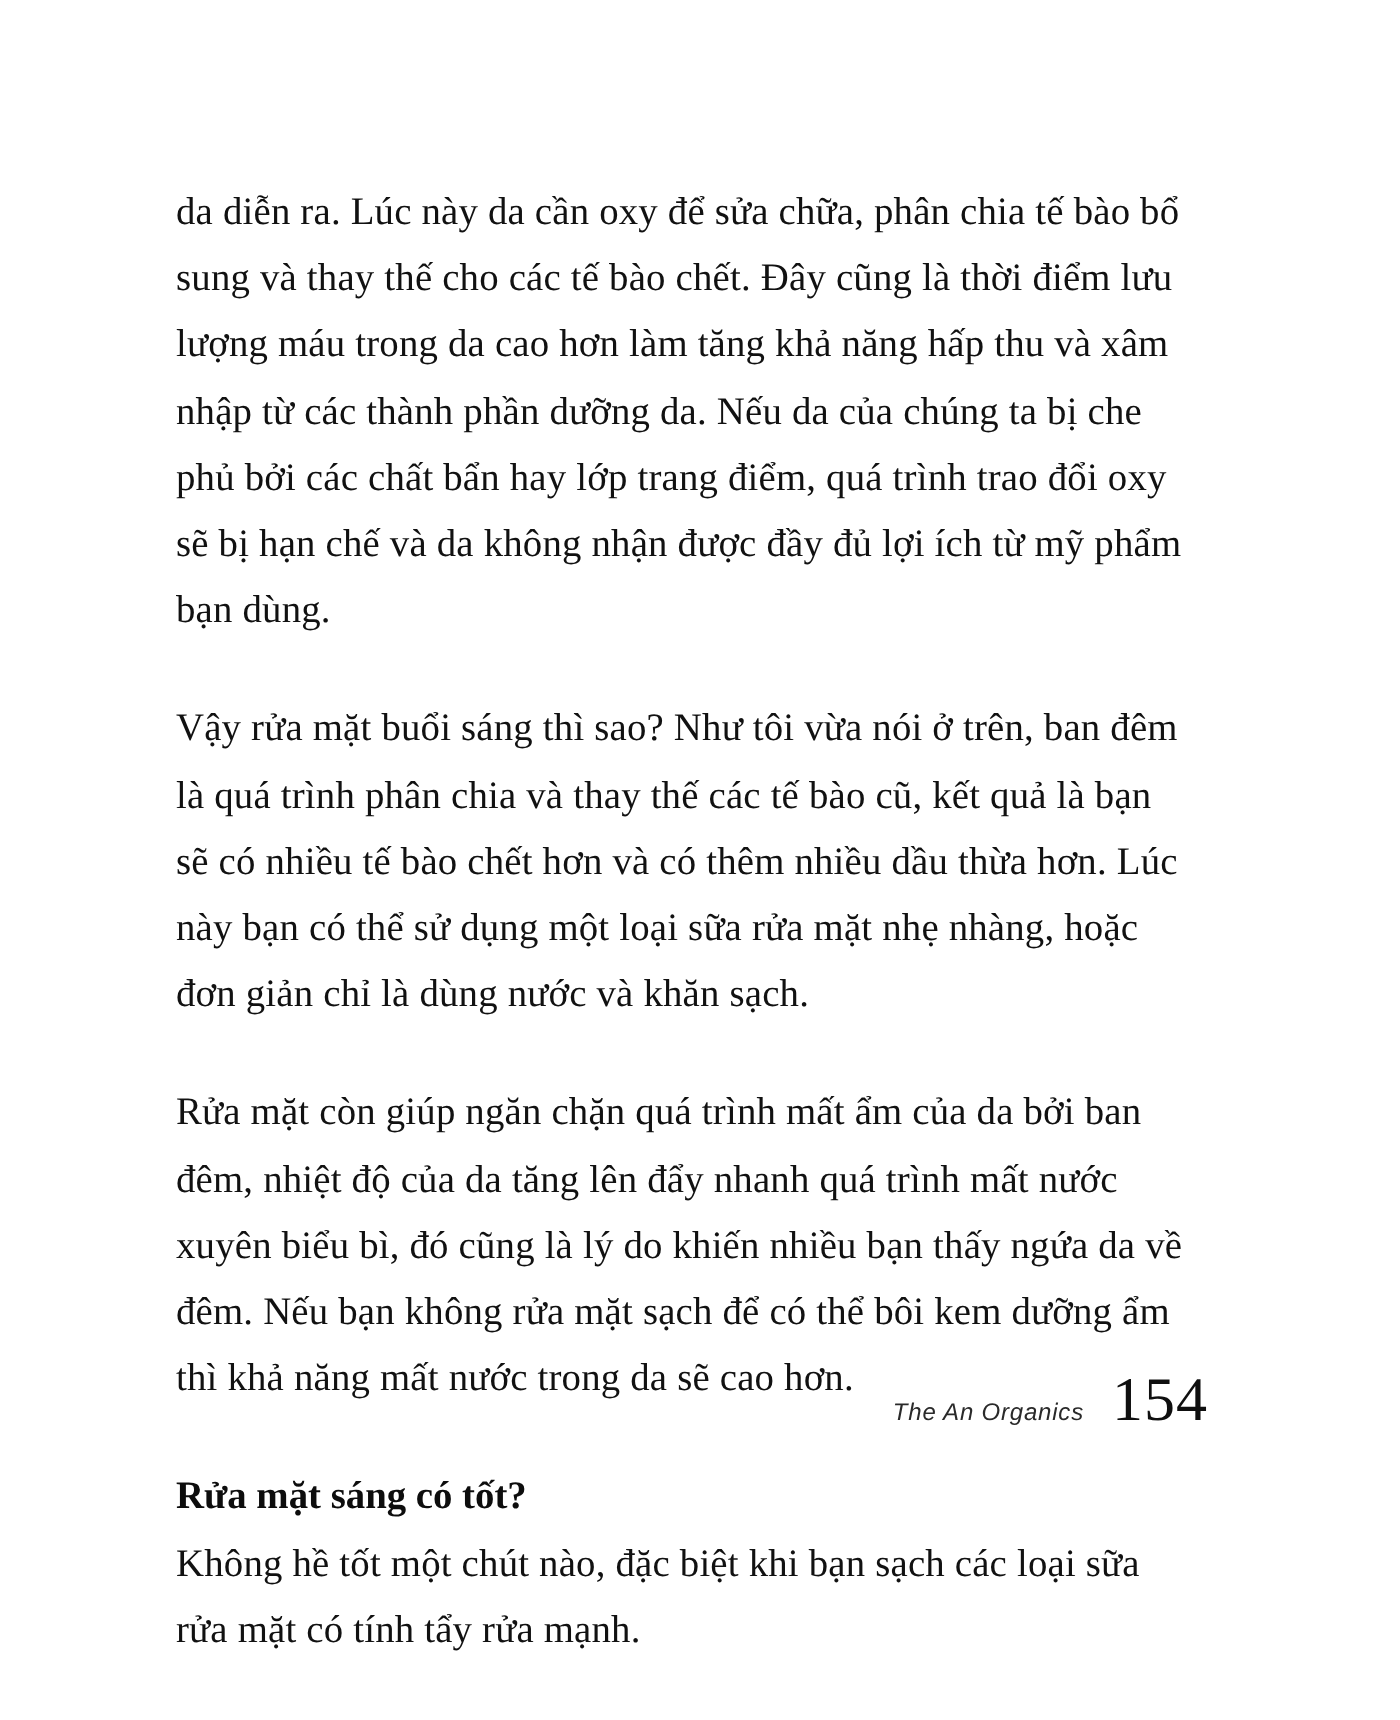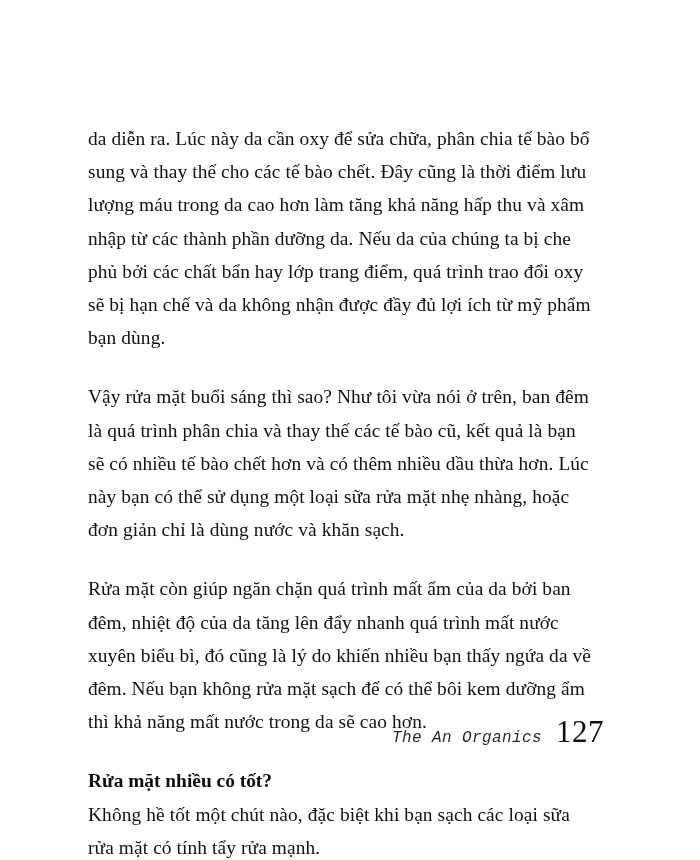--- a/index.html
+++ b/index.html
@@ -13,21 +13,20 @@
     font-family: "Liberation Serif", serif;
     color: #121212;
     overflow: hidden;
   }
   .page {
     position: relative;
     width: 700px;
     height: 760px;
     box-sizing: border-box;
     padding: 90px 104px 0 88px;
-    margin-top: 32px;
   }
   .body-text {
     font-family: "Liberation Serif", serif;
     font-size: 19.4px;
     line-height: 33.2px;
     text-align: left;
     color: #111111;
     letter-spacing: 0.1px;
   }
   .para {
@@ -49,23 +48,23 @@
   }
   .footer {
     position: absolute;
     right: 96px;
     bottom: 42px;
     display: flex;
     align-items: baseline;
     gap: 14px;
   }
   .brand {
-    font-family: Liberation Mono, monospace;
+    font-family: Liberation Sans, sans-serif;
     font-style: italic;
-    font-size: 16px;
+    font-size: 12px;
     color: #2a2a2a;
     letter-spacing: 0.4px;
   }
   .page-number {
     font-family: "Liberation Serif", serif;
     font-size: 31px;
     color: #0f0f0f;
     letter-spacing: 0.5px;
   }
 </style>
@@ -74,22 +73,22 @@
 
 <div class="page">
 
   <p class="body-text para">da diễn ra. Lúc này da cần oxy để sửa chữa, phân chia tế bào bổ sung và thay thế cho các tế bào chết. Đây cũng là thời điểm lưu lượng máu trong da cao hơn làm tăng khả năng hấp thu và xâm nhập từ các thành phần dưỡng da. Nếu da của chúng ta bị che phủ bởi các chất bẩn hay lớp trang điểm, quá trình trao đổi oxy sẽ bị hạn chế và da không nhận được đầy đủ lợi ích từ mỹ phẩm bạn dùng.</p>
 
   <p class="body-text para">Vậy rửa mặt buổi sáng thì sao? Như tôi vừa nói ở trên, ban đêm là quá trình phân chia và thay thế các tế bào cũ, kết quả là bạn sẽ có nhiều tế bào chết hơn và có thêm nhiều dầu thừa hơn. Lúc này bạn có thể sử dụng một loại sữa rửa mặt nhẹ nhàng, hoặc đơn giản chỉ là dùng nước và khăn sạch.</p>
 
   <p class="body-text para">Rửa mặt còn giúp ngăn chặn quá trình mất ẩm của da bởi ban đêm, nhiệt độ của da tăng lên đẩy nhanh quá trình mất nước xuyên biểu bì, đó cũng là lý do khiến nhiều bạn thấy ngứa da về đêm. Nếu bạn không rửa mặt sạch để có thể bôi kem dưỡng ẩm thì khả năng mất nước trong da sẽ cao hơn.</p>
 
   <div class="section-block">
-    <p class="subhead">Rửa mặt nhiều có tốt?</p>
+    <p class="subhead">Rửa mặt sáng có tốt?</p>
     <p class="body-text para">Không hề tốt một chút nào, đặc biệt khi bạn sạch các loại sữa rửa mặt có tính tẩy rửa mạnh.</p>
   </div>
 
   <div class="footer">
     <span class="brand">The An Organics</span>
-    <span class="page-number">127</span>
+    <span class="page-number">154</span>
   </div>
 
 </div>
 
 </body></html>

